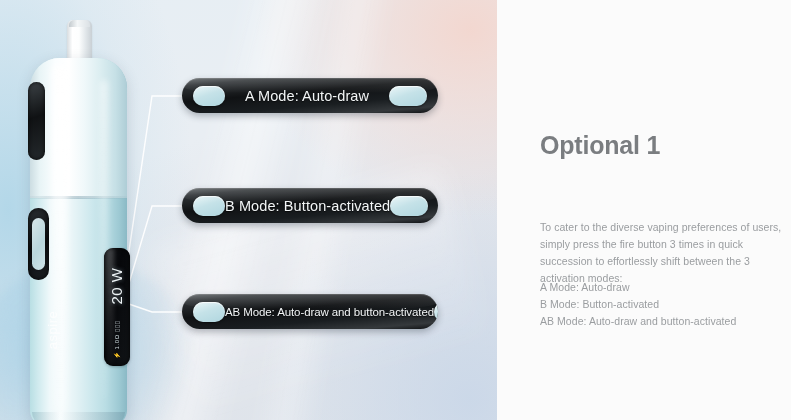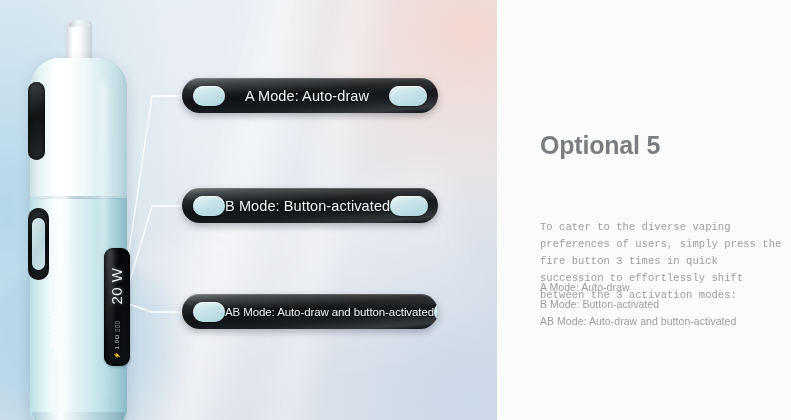--- a/index.html
+++ b/index.html
@@ -160,21 +160,21 @@
     position:absolute;left:497px;top:0;width:294px;height:420px;
     background:#fbfbfb;
   }
   .heading{
     position:absolute;left:43px;top:129px;width:240px;
     font-size:25px;font-weight:bold;line-height:1.28;
     color:#7a7d80;letter-spacing:-0.2px;
   }
   .paragraph{
     position:absolute;left:43px;top:219px;width:245px;
-    font-size:10.5px;line-height:1.62;color:#9a9da0;letter-spacing:0.05px;font-family:Liberation Mono, monospace;
+    font-size:10.5px;line-height:1.62;color:#9a9da0;letter-spacing:0.05px;
   }
   .modelist{
     position:absolute;left:43px;top:279px;width:245px;
     font-size:10.5px;line-height:1.62;color:#9a9da0;letter-spacing:0.05px;
   }
   .modelist div{white-space:nowrap;}
 </style>
 </head>
 <body>
 
@@ -234,21 +234,21 @@
       <div class="cap cap-left"></div>
       <div class="pill-label small">AB Mode: Auto-draw and button-activated</div>
       <div class="cap cap-right"></div>
     </div>
 
   </div>
 
   <div class="text-panel">
 
     <div class="heading">
-      <div>Optional 5</div>
+      <div>Optional 1</div>
     </div>
 
     <div class="paragraph">To cater to the diverse vaping preferences of users, simply press the fire button 3 times in quick succession to effortlessly shift between the 3 activation modes:</div>
 
     <div class="modelist">
       <div>A Mode: Auto-draw</div>
       <div>B Mode: Button-activated</div>
       <div>AB Mode: Auto-draw and button-activated</div>
     </div>
 

